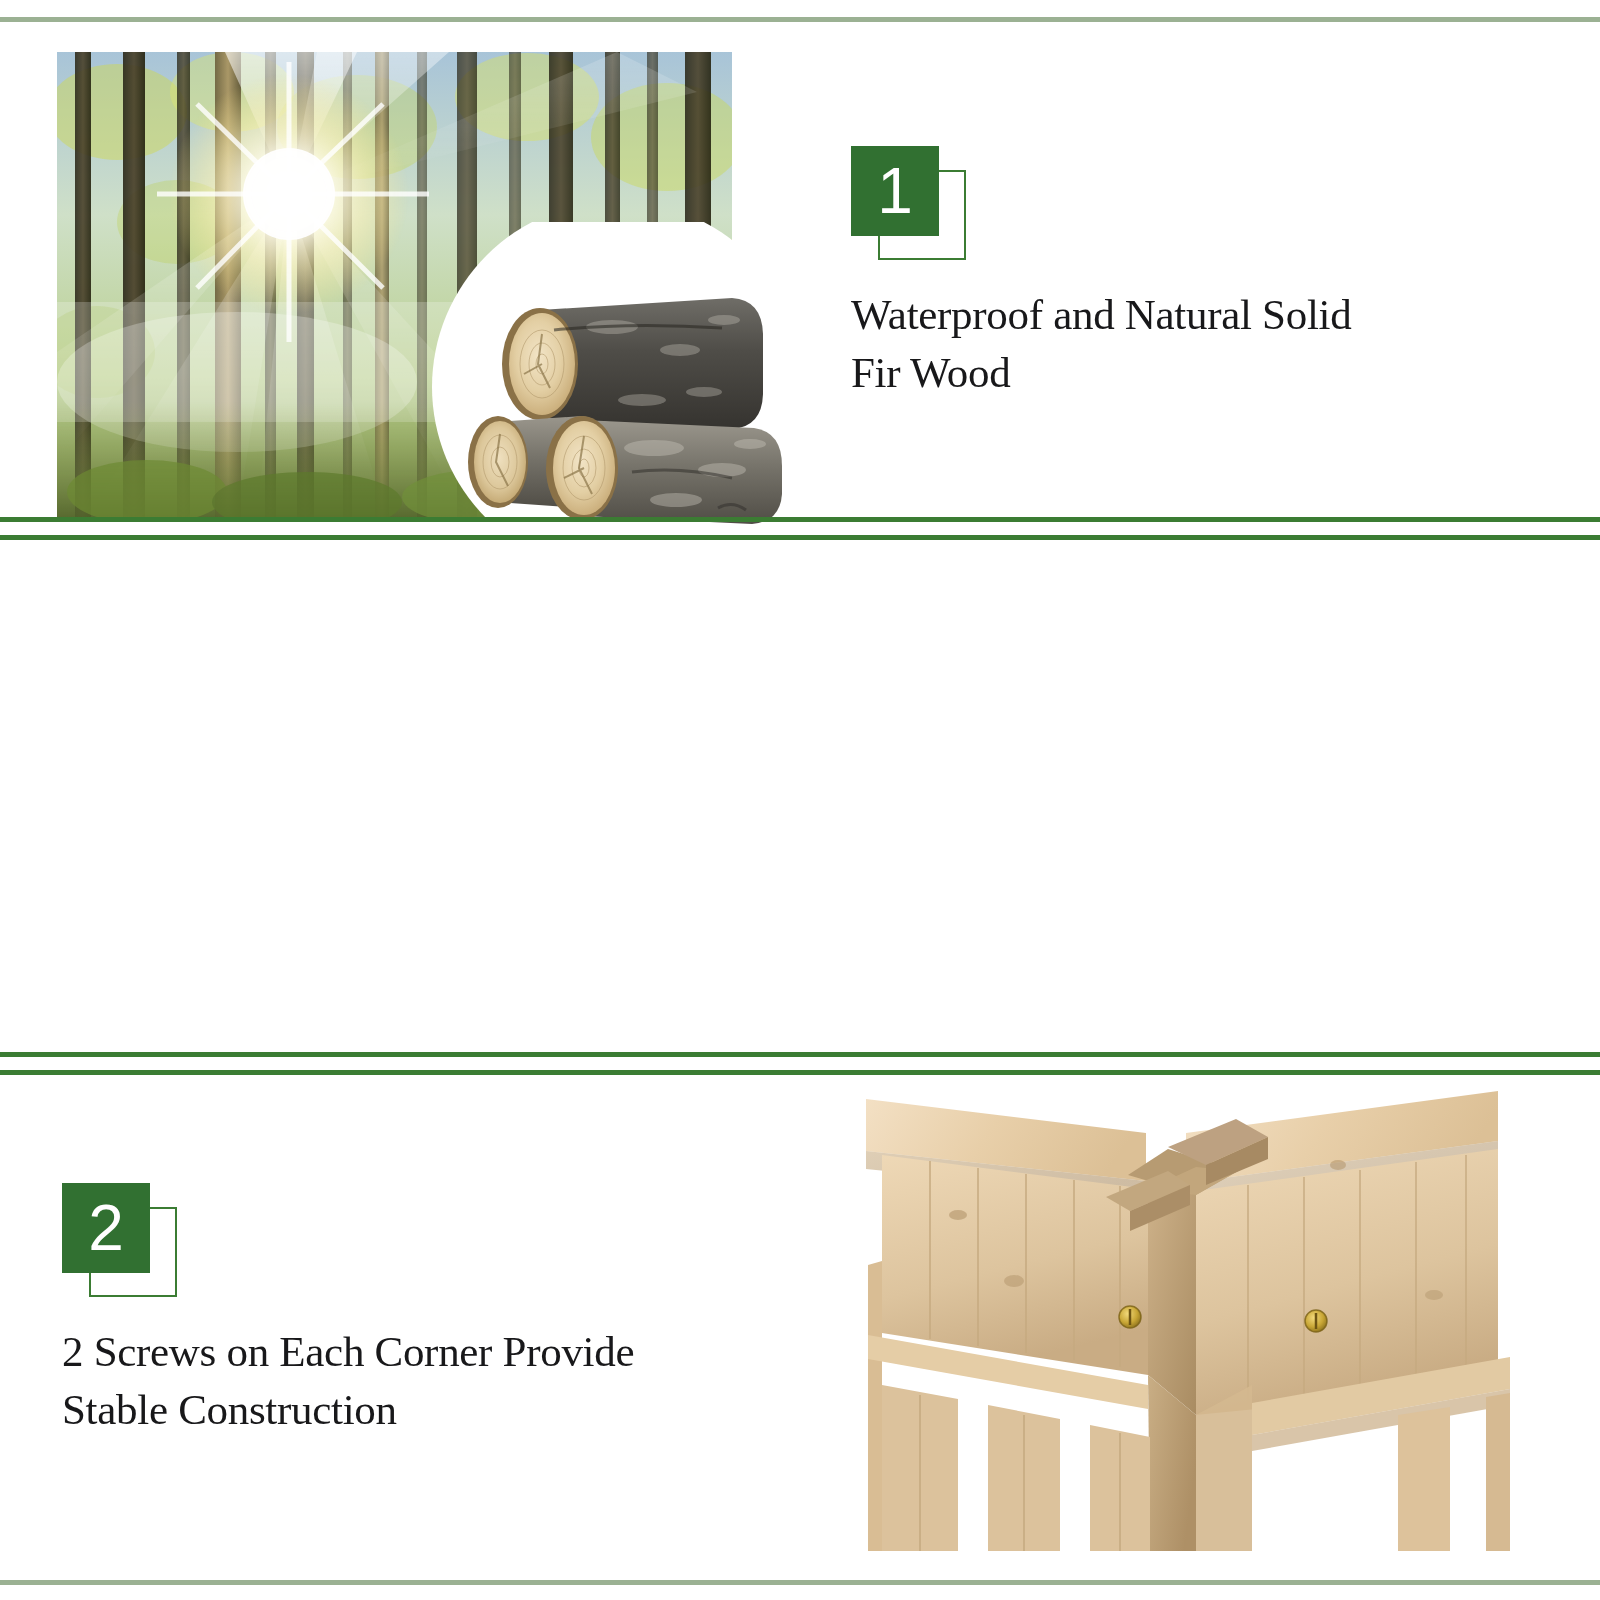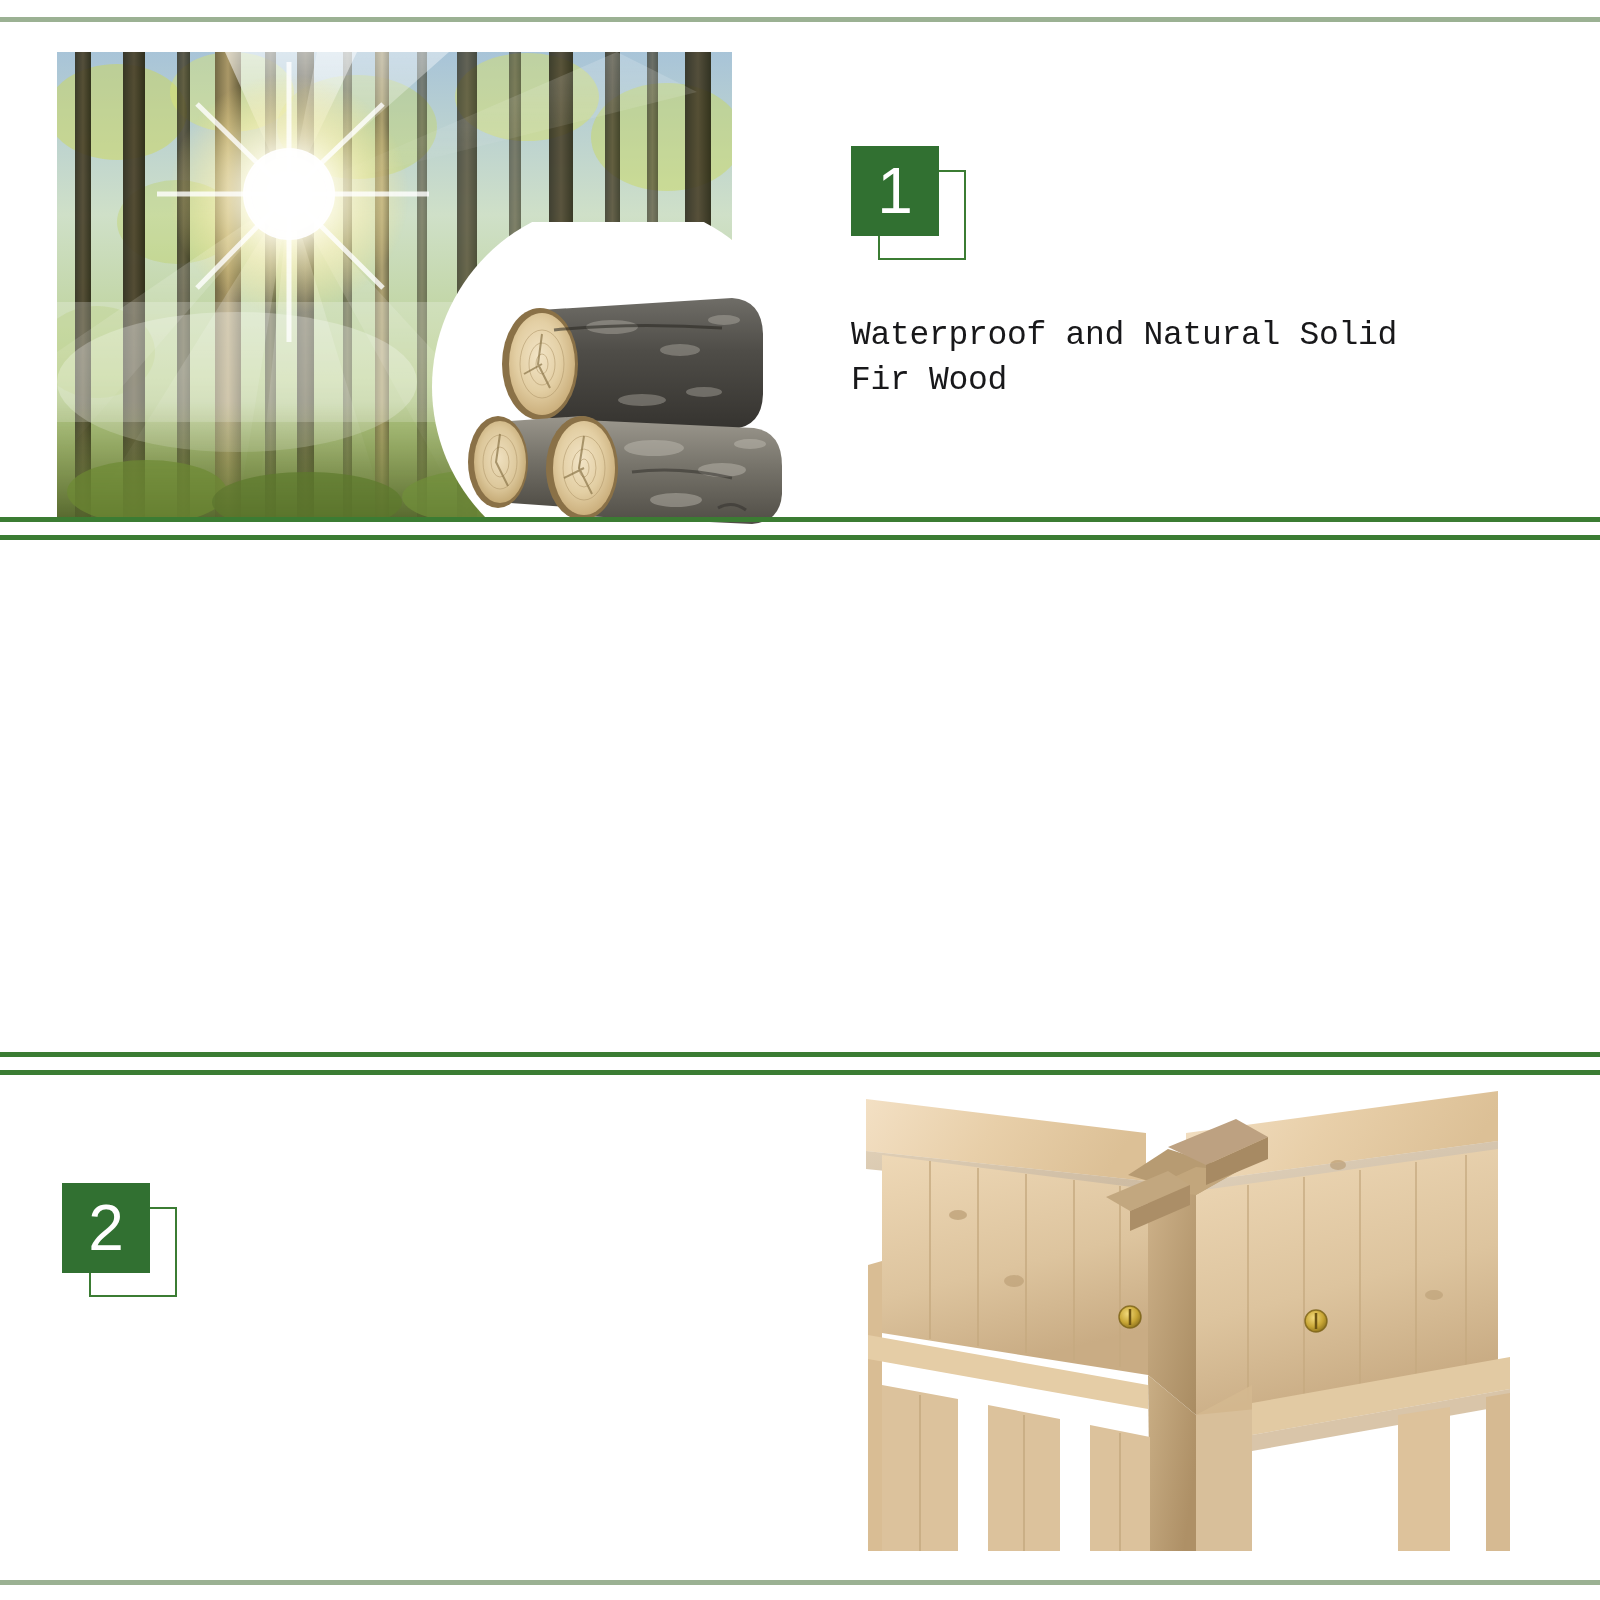--- a/index.html
+++ b/index.html
@@ -60,28 +60,28 @@
     display: flex; align-items: center; justify-content: center;
     color: #ffffff;
     font-size: 64px;
     font-weight: 400;
     letter-spacing: 0px;
     line-height: 1;
     font-family: "Liberation Sans", sans-serif;
   }
 
   .headline {
-    margin-top: 52px;
+    margin-top: 24px;
     color: #18181a;
-    font-size: 33px;
+    font-size: 43px;
     line-height: 1.35;
     font-weight: 400;
     letter-spacing: -0.3px;
     white-space: pre-line;
-    font-family: Liberation Mono, monospace;
+    font-family: Liberation Serif, serif;
   }
 
   
   .photo { position: absolute; overflow: hidden; }
   .photo svg { display: block; }
 
   .photo-forest { left: 57px; top: 30px; width: 675px; height: 466px; }
   .photo-corner { left: 838px; top: 545px; width: 672px; height: 466px; }
 
   
@@ -302,20 +302,22 @@
   </div>
 
   <div class="section sec-2">
 
     <div class="textblock tb-2">
       <div class="badge">
         <div class="outline"></div>
         <div class="fill"></div>
         <div class="num">2</div>
       </div>
+      <div class="headline">2 Screws on Each Corner Provide
+Stable Construction</div>
     </div>
 
     <div class="photo photo-corner">
       <svg width="672" height="466" viewBox="0 0 672 466" xmlns="http://www.w3.org/2000/svg">
         <defs>
           <linearGradient id="woodLight" x1="0" y1="0" x2="1" y2="0.2">
             <stop offset="0%" stop-color="#f3e0c4"></stop>
             <stop offset="50%" stop-color="#e8cfa9"></stop>
             <stop offset="100%" stop-color="#dcc096"></stop>
           </linearGradient>

